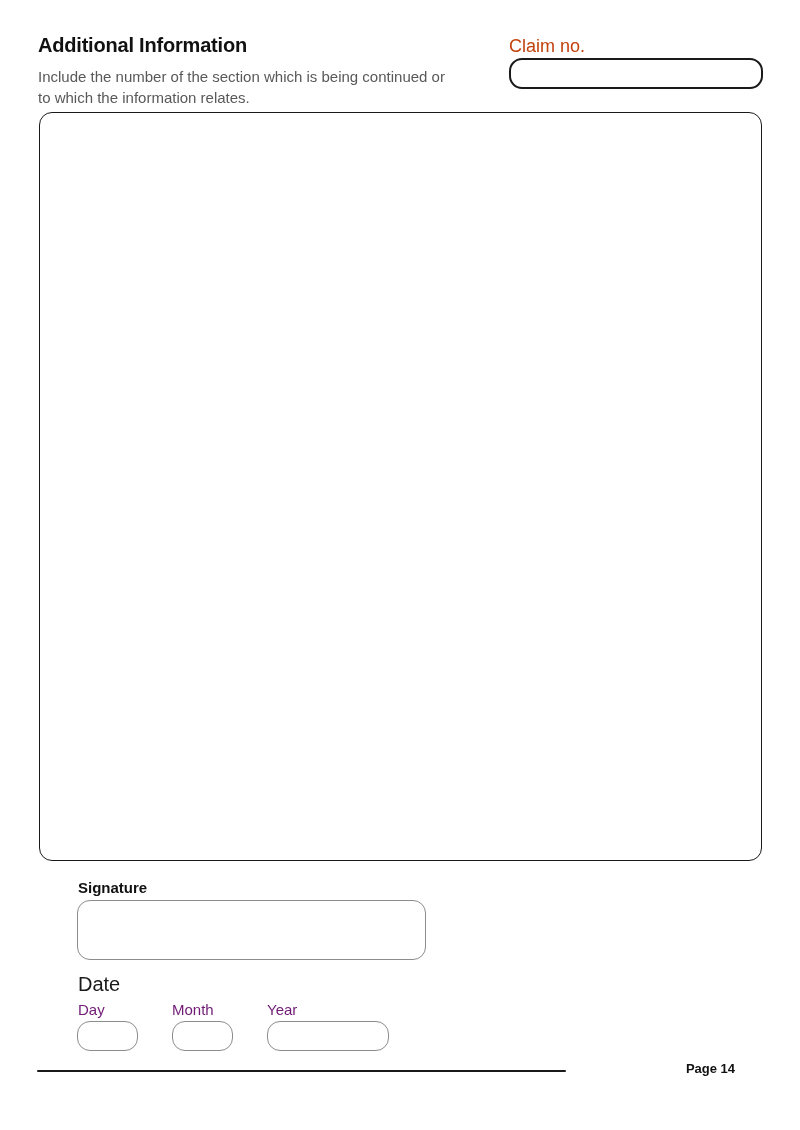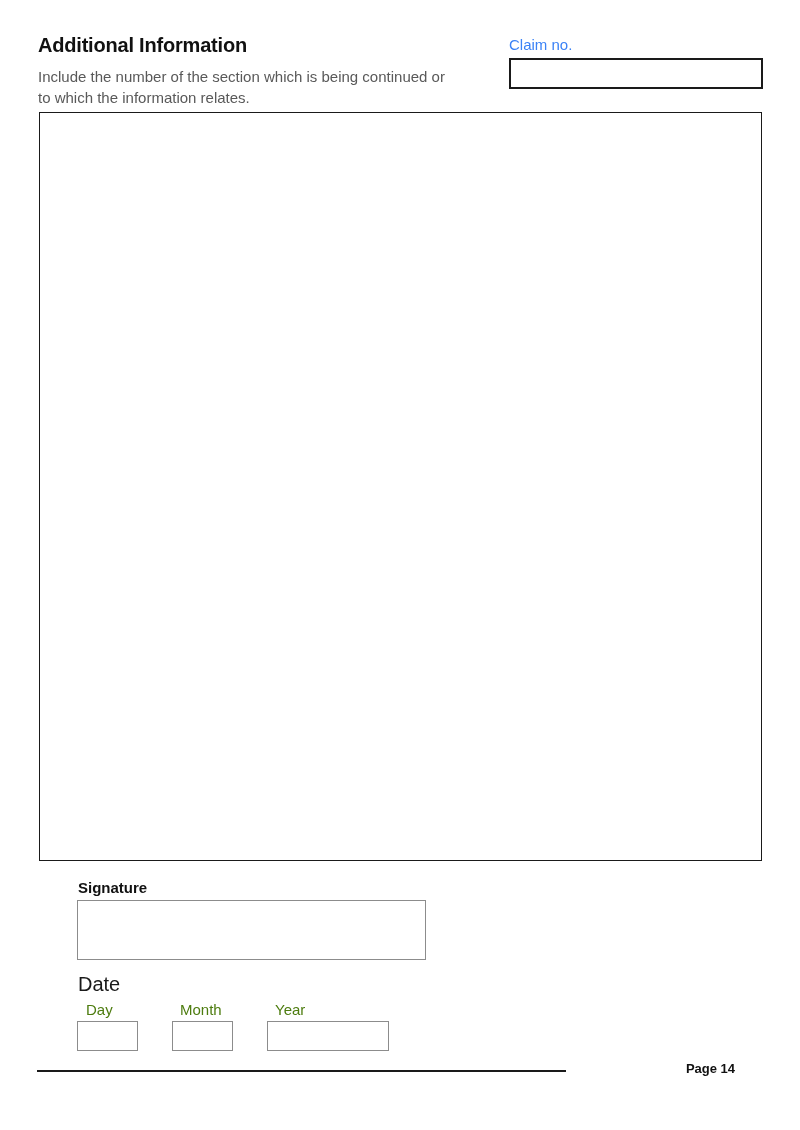--- a/index.html
+++ b/index.html
@@ -1,15 +1,15 @@
 <!DOCTYPE html>
 <html><head>
 <meta charset="utf-8">
 <style>
-  * { margin: 0; padding: 0; box-sizing: border-box; }
+  * { margin: 0; padding: 0; box-sizing: border-box; border-radius: 13px; }
   html, body { background: #ffffff; }
   body {
     font-family: "Liberation Sans", sans-serif;
     color: #1a1a1a;
   }
   .page {
     position: relative;
     width: 800px;
     height: 1130px;
     background: #ffffff;
@@ -27,22 +27,22 @@
   .page-subtitle {
     left: 38px; top: 66px;
     font-size: 15px;
     line-height: 21px;
     color: #595959;
     white-space: pre-line;
   }
 
   .claim-label {
     left: 509px; top: 36px;
-    font-size: 15px;
-    color: #3b82f6;
+    font-size: 18px;
+    color: #c2410c;
   }
   .claim-box {
     left: 509px; top: 58px;
     width: 254px; height: 31px;
     border: 2px solid #1a1a1a;
     background: #ffffff;
   }
 
   .big-box {
     left: 39px; top: 112px;
@@ -65,22 +65,21 @@
   }
 
   .date-label {
     left: 78px; top: 973px;
     font-size: 20px;
     color: #1a1a1a;
   }
   .field-label {
     top: 1001px;
     font-size: 15px;
-    color: #4d7c0f;
-    margin-left: 8px;
+    color: #701a75;
   }
   .day-label   { left: 78px; }
   .month-label { left: 172px; }
   .year-label  { left: 267px; }
 
   .small-box {
     top: 1021px;
     height: 30px;
     border: 1px solid #8c8c8c;
     background: #ffffff;

